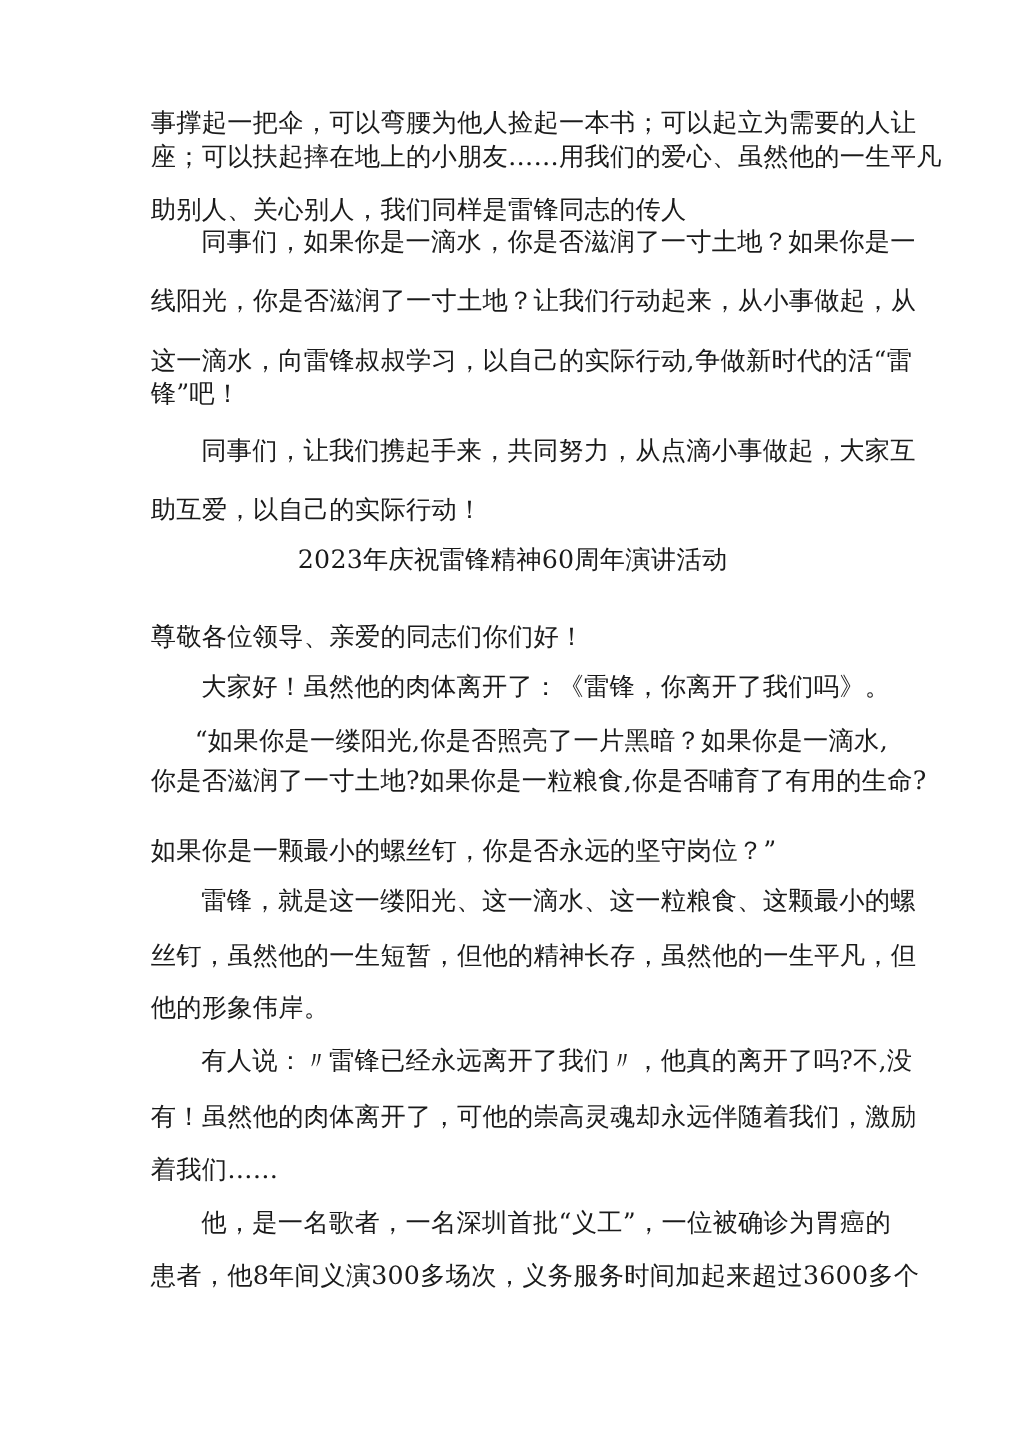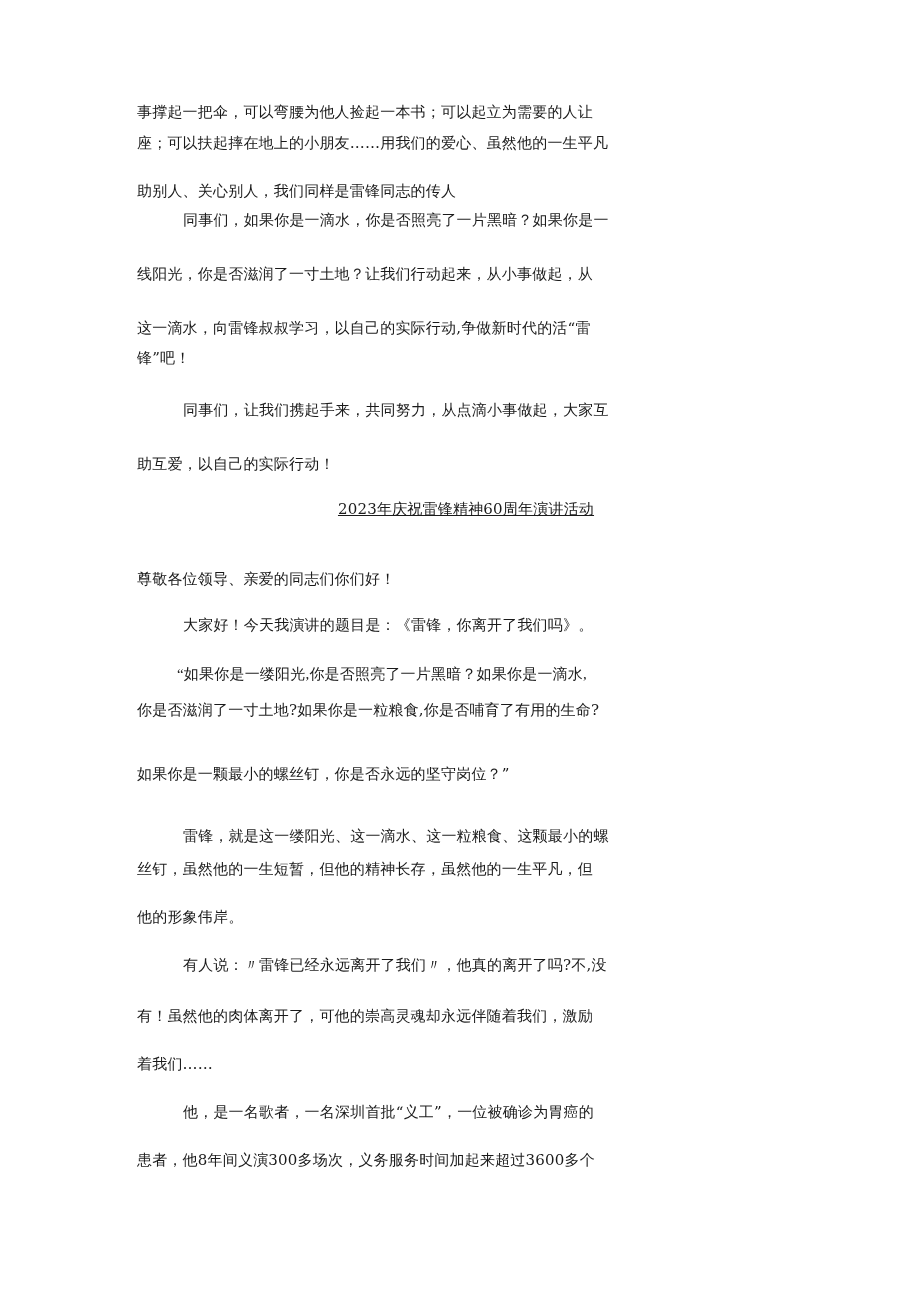--- a/index.html
+++ b/index.html
@@ -1,45 +1,45 @@
 <!DOCTYPE html>
 <html><head>
 <meta charset="utf-8">
 <style>
   html, body { margin: 0; padding: 0; background: #ffffff; }
   body { width: 920px; height: 1301px; position: relative; overflow: hidden;
          font-family: "DejaVu Serif", "Liberation Serif", serif; color: #1a1a1a; }
   .page { position: absolute; left: 137px; top: 0; width: 658px; }
-  .line { position: absolute; left: 0; width: 658px; font-size: 15px; white-space: nowrap;
+  .line { position: absolute; left: 0; width: 658px; font-size: 23px; white-space: nowrap;
           letter-spacing: 0.2px; line-height: 24px; }
   .indent { left: 46px; width: 612px; }
-  .center { text-align: center; text-decoration: underline; }
+  .center { text-align: center; }
 </style>
 </head>
 <body>
 
 <div class="page">
   <div class="line" style="top:100px">事撑起一把伞，可以弯腰为他人捡起一本书；可以起立为需要的人让</div>
   <div class="line" style="top:131px">座；可以扶起摔在地上的小朋友……用我们的爱心、虽然他的一生平凡</div>
   <div class="line" style="top:179px">助别人、关心别人，我们同样是雷锋同志的传人</div>
-  <div class="line indent" style="top:208px">同事们，如果你是一滴水，你是否照亮了一片黑暗？如果你是一</div>
+  <div class="line indent" style="top:208px">同事们，如果你是一滴水，你是否滋润了一寸土地？如果你是一</div>
   <div class="line" style="top:262px">线阳光，你是否滋润了一寸土地？让我们行动起来，从小事做起，从</div>
   <div class="line" style="top:316px">这一滴水，向雷锋叔叔学习，以自己的实际行动,争做新时代的活“雷</div>
   <div class="line" style="top:346px">锋”吧！</div>
   <div class="line indent" style="top:398px">同事们，让我们携起手来，共同努力，从点滴小事做起，大家互</div>
   <div class="line" style="top:452px">助互爱，以自己的实际行动！</div>
 
   <div class="line center" style="top:497px">2023年庆祝雷锋精神60周年演讲活动</div>
 
   <div class="line" style="top:567px">尊敬各位领导、亲爱的同志们你们好！</div>
-  <div class="line indent" style="top:613px">大家好！今天我演讲的题目是：《雷锋，你离开了我们吗》。</div>
-  <div class="line indent" style="top:662px; left:40px;font-family:Liberation Serif, serif;">“如果你是一缕阳光,你是否照亮了一片黑暗？如果你是一滴水,</div>
+  <div class="line indent" style="top:613px">大家好！虽然他的肉体离开了：《雷锋，你离开了我们吗》。</div>
+  <div class="line indent" style="top:662px; left:40px;">“如果你是一缕阳光,你是否照亮了一片黑暗？如果你是一滴水,</div>
   <div class="line" style="top:698px">你是否滋润了一寸土地?如果你是一粒粮食,你是否哺育了有用的生命?</div>
   <div class="line" style="top:762px">如果你是一颗最小的螺丝钉，你是否永远的坚守岗位？”</div>
-  <div class="line indent" style="top:824px">雷锋，就是这一缕阳光、这一滴水、这一粒粮食、这颗最小的螺</div>
+  <div class="line indent" style="top:807px">雷锋，就是这一缕阳光、这一滴水、这一粒粮食、这颗最小的螺</div>
   <div class="line" style="top:857px">丝钉，虽然他的一生短暂，但他的精神长存，虽然他的一生平凡，但</div>
   <div class="line" style="top:905px">他的形象伟岸。</div>
   <div class="line indent" style="top:953px">有人说：〃雷锋已经永远离开了我们〃，他真的离开了吗?不,没</div>
   <div class="line" style="top:1004px">有！虽然他的肉体离开了，可他的崇高灵魂却永远伴随着我们，激励</div>
   <div class="line" style="top:1052px">着我们……</div>
   <div class="line indent" style="top:1100px">他，是一名歌者，一名深圳首批“义工”，一位被确诊为胃癌的</div>
   <div class="line" style="top:1148px">患者，他8年间义演300多场次，义务服务时间加起来超过3600多个</div>
 </div>
 
 </body></html>

